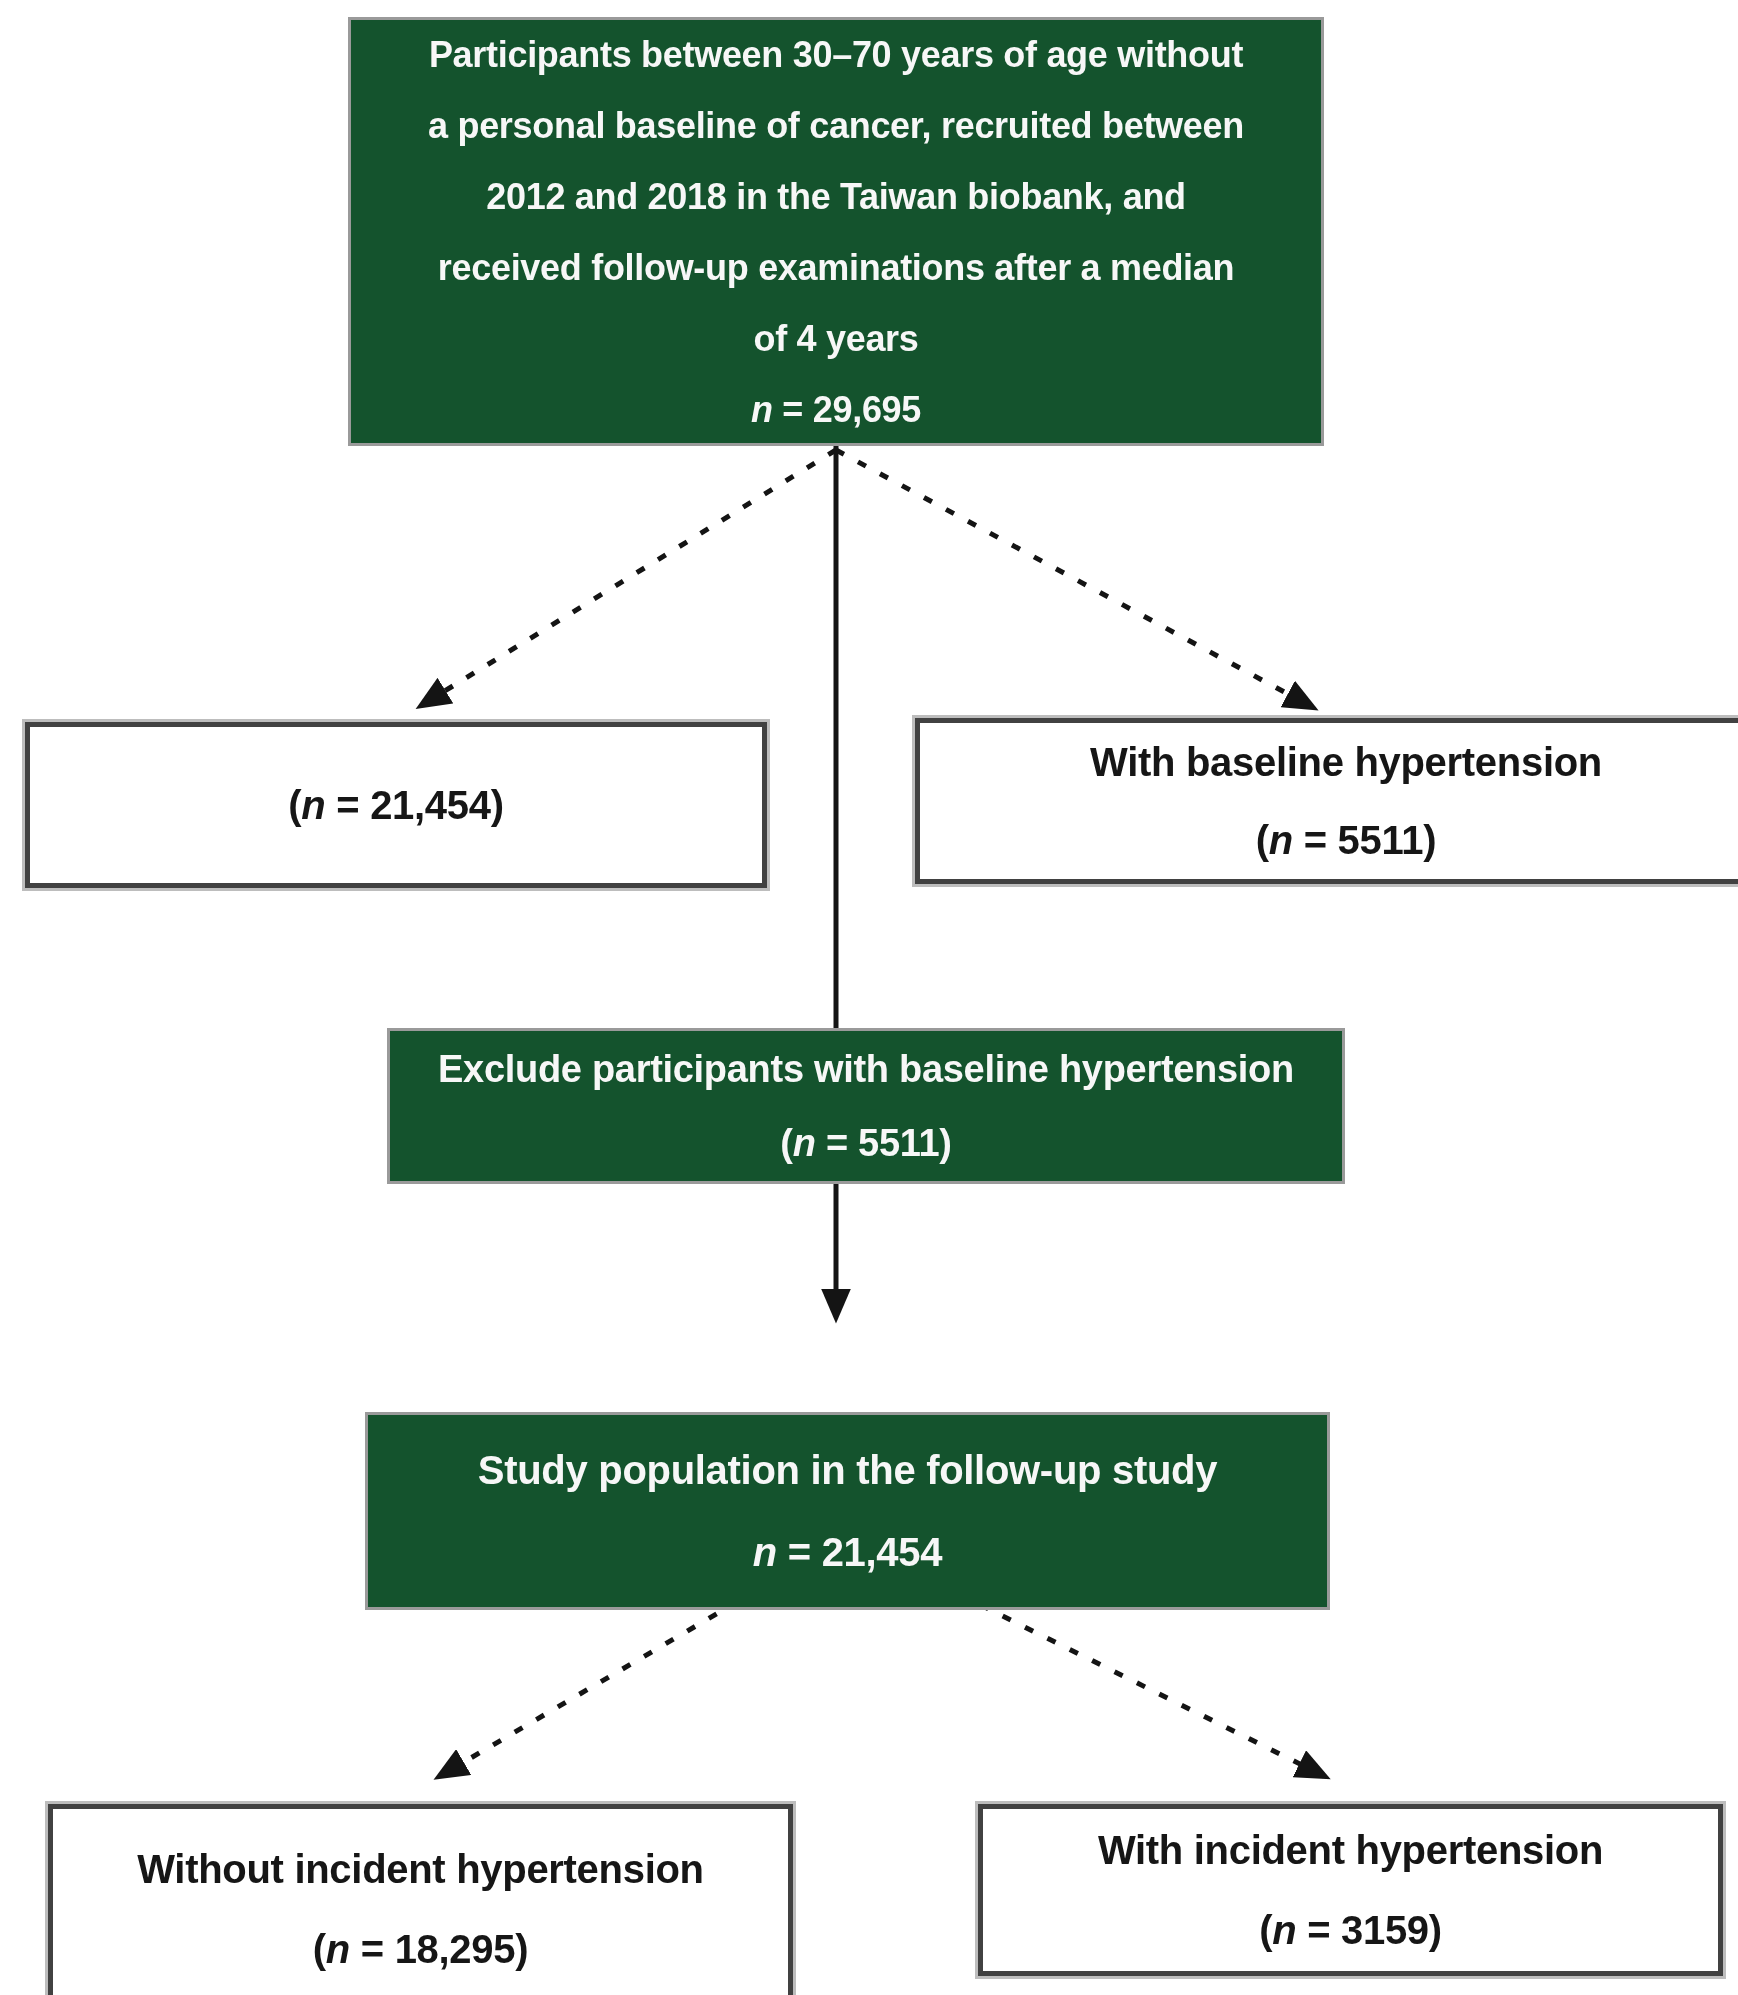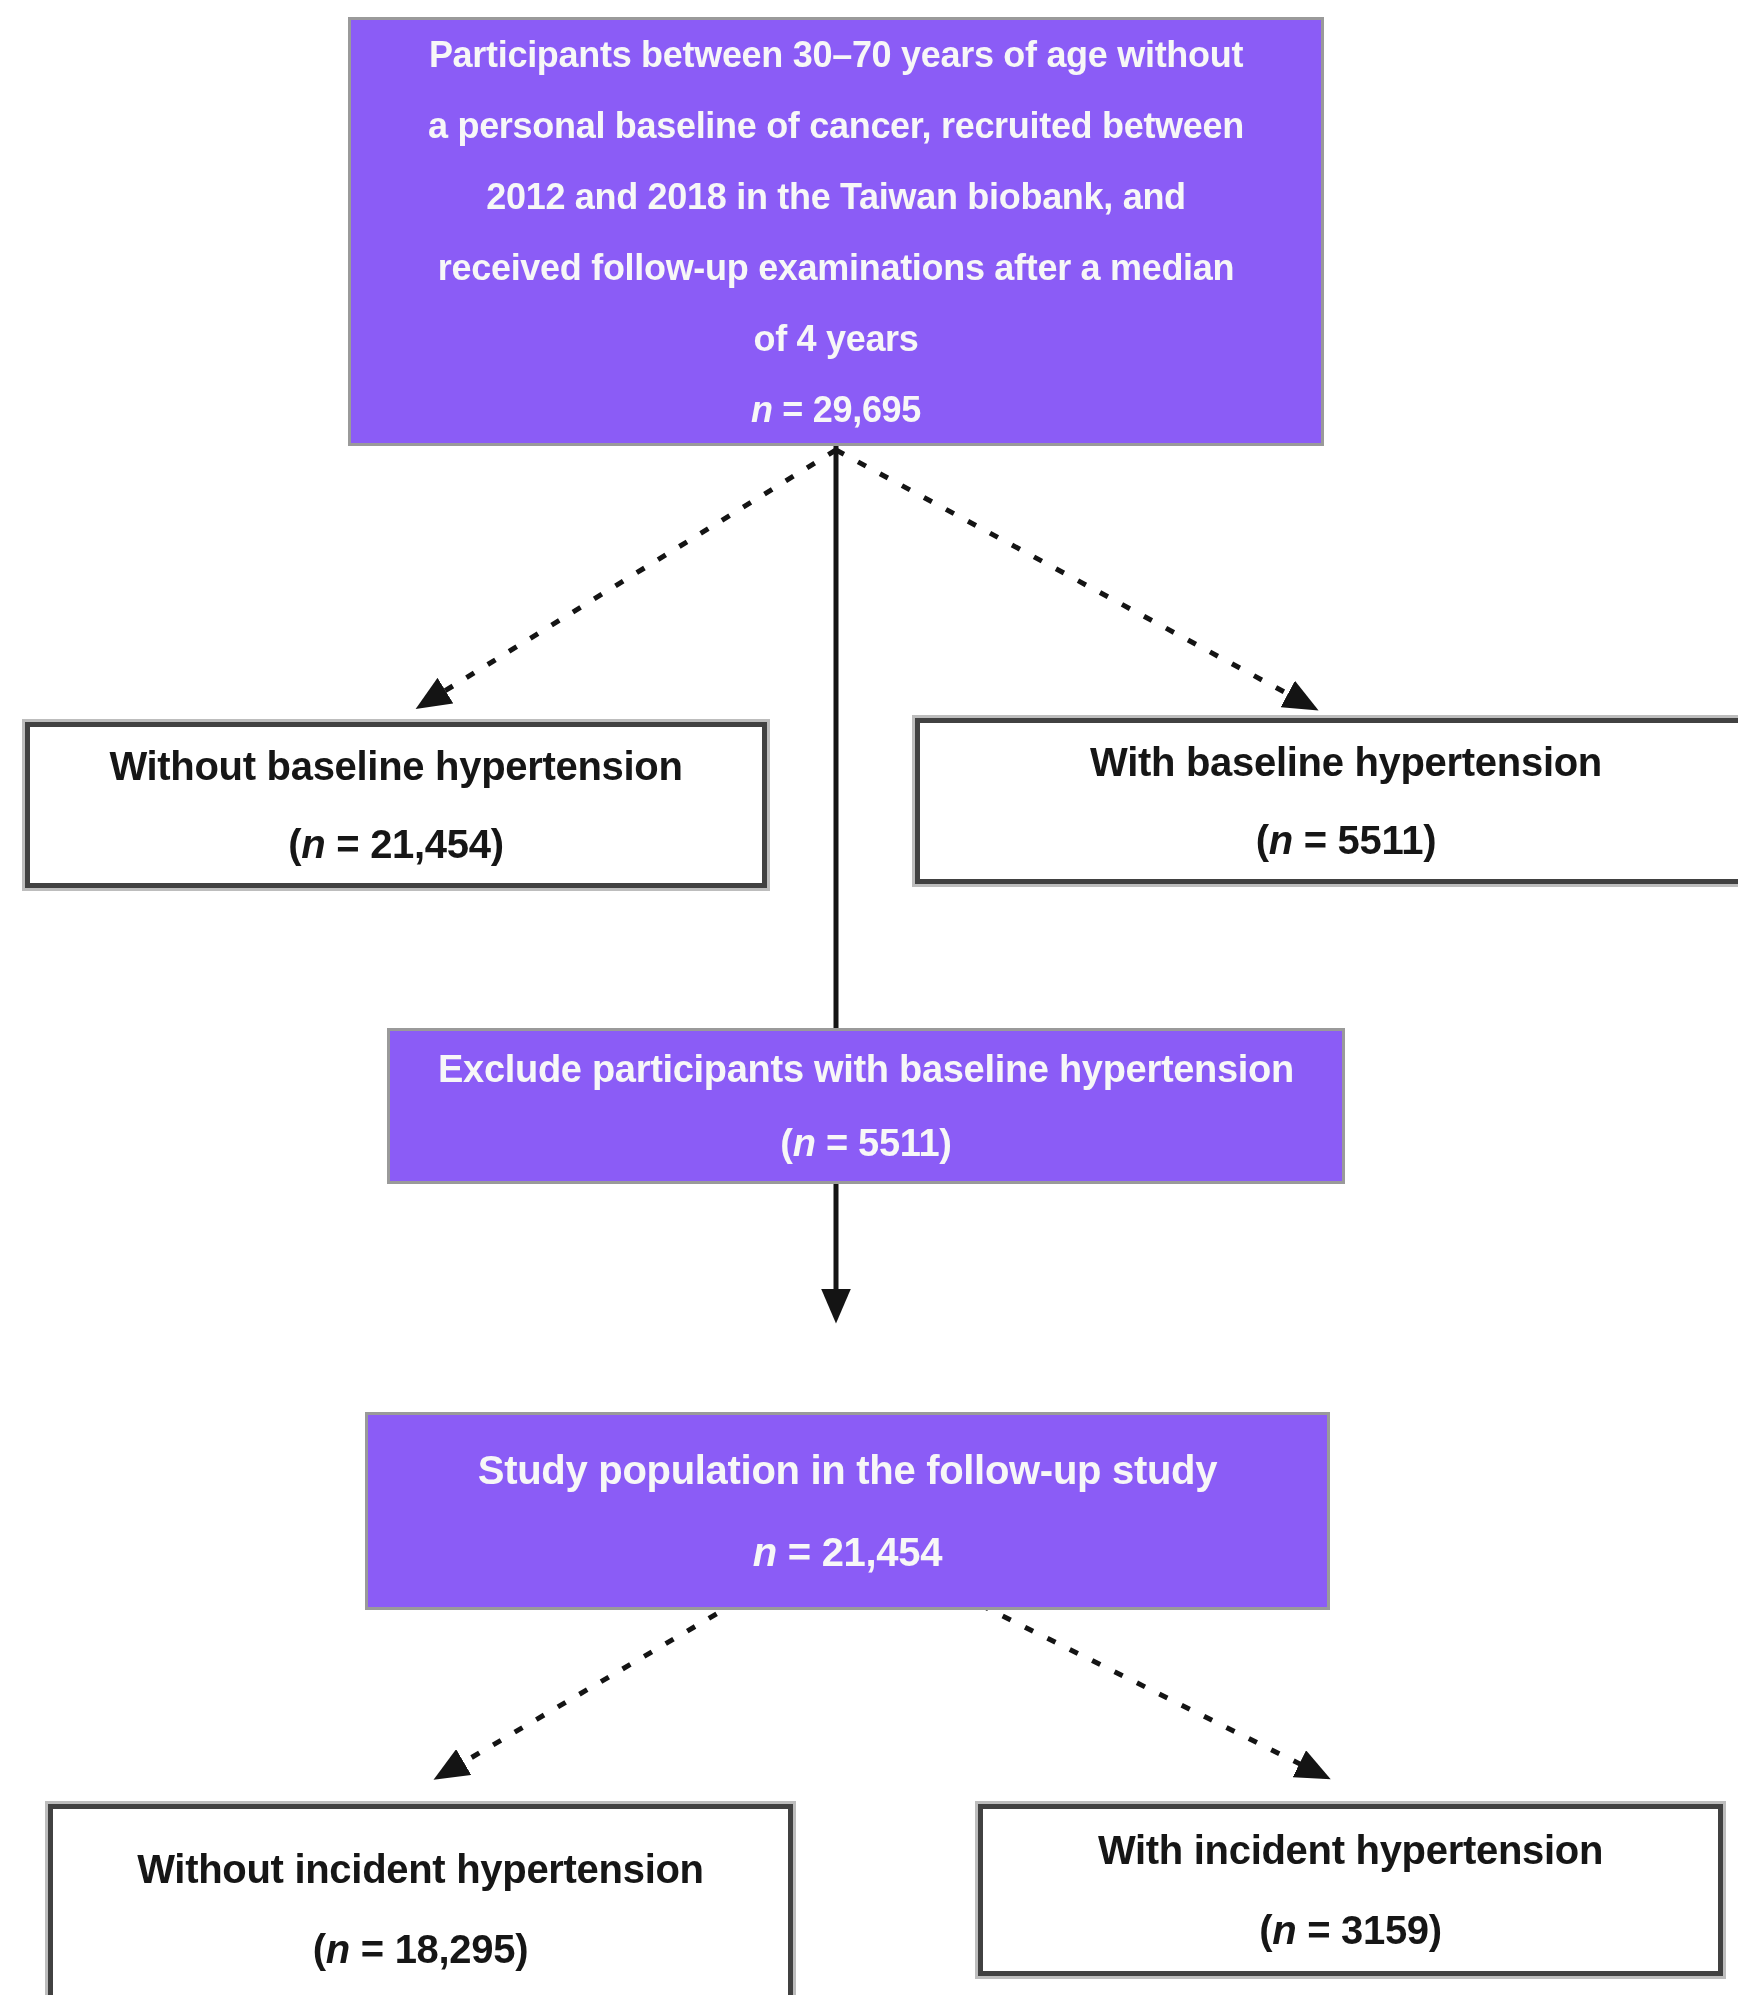--- a/index.html
+++ b/index.html
@@ -7,21 +7,21 @@
          font-family: "Liberation Sans", sans-serif; }
   .canvas { position: absolute; left: 0; top: 0; width: 1738px; height: 1995px; background: #ffffff; }
   svg.overlay { position: absolute; left: 0; top: 0; width: 1738px; height: 1995px; z-index: 0; }
   svg.overlay line { stroke: #141414; }
   svg.overlay line.solid  { stroke-width: 5; }
   svg.overlay line.dashed { stroke-width: 5; stroke-dasharray: 9 16; }
 
   .box { position: absolute; z-index: 1; box-sizing: border-box;
          display: flex; flex-direction: column; justify-content: center; align-items: center;
          text-align: center; font-weight: bold; letter-spacing: -0.3px; }
-  .box.black { background: #8b5cf6; color: #f7f7f7; border: 3px solid #9a9a9a; }
+  .box.black { background: #14532d; color: #f7f7f7; border: 3px solid #9a9a9a; }
   .box.white { background: #ffffff; color: #161616; border: 5px solid #414141;
                box-shadow: 0 0 0 3px #bdbdbd; }
 
   .b-top     { left: 348px;  top: 17px;   width: 976px; height: 429px; font-size: 36px; line-height: 71px; }
   .b-wb-l    { left: 25px;   top: 722px;  width: 742px; height: 166px; font-size: 40px; line-height: 78px; }
   .b-wb-r    { left: 915px;  top: 718px;  width: 862px; height: 166px; font-size: 40px; line-height: 78px; }
   .b-excl    { left: 365px;  top: 1028px; width: 958px; height: 156px; font-size: 38px; line-height: 74px; margin-left: 22px; }
   .b-study   { left: 365px;  top: 1412px; width: 965px; height: 198px; font-size: 40px; line-height: 82px; }
   .b-inc-l   { left: 48px;   top: 1804px; width: 745px; height: 209px; font-size: 40px; line-height: 80px; }
   .b-inc-r   { left: 978px;  top: 1804px; width: 745px; height: 172px; font-size: 40px; line-height: 80px; justify-content: center; }
@@ -49,21 +49,20 @@
   <div class="box black b-top">
     <div>Participants between 30–70 years of age without</div>
     <div>a personal baseline of cancer, recruited between</div>
     <div>2012 and 2018 in the Taiwan biobank, and</div>
     <div>received follow-up examinations after a median</div>
     <div>of 4 years</div>
     <div class="count"><i>n</i> = 29,695</div>
   </div>
 
   <div class="box white b-wb-l">
-    <div class="title">Without baseline hypertension</div>
     <div class="count">(<i>n</i> = 21,454)</div>
   </div>
 
   <div class="box white b-wb-r">
     <div class="title">With baseline hypertension</div>
     <div class="count">(<i>n</i> = 5511)</div>
   </div>
 
   <div class="box black b-excl">
     <div class="title">Exclude participants with baseline hypertension</div>

